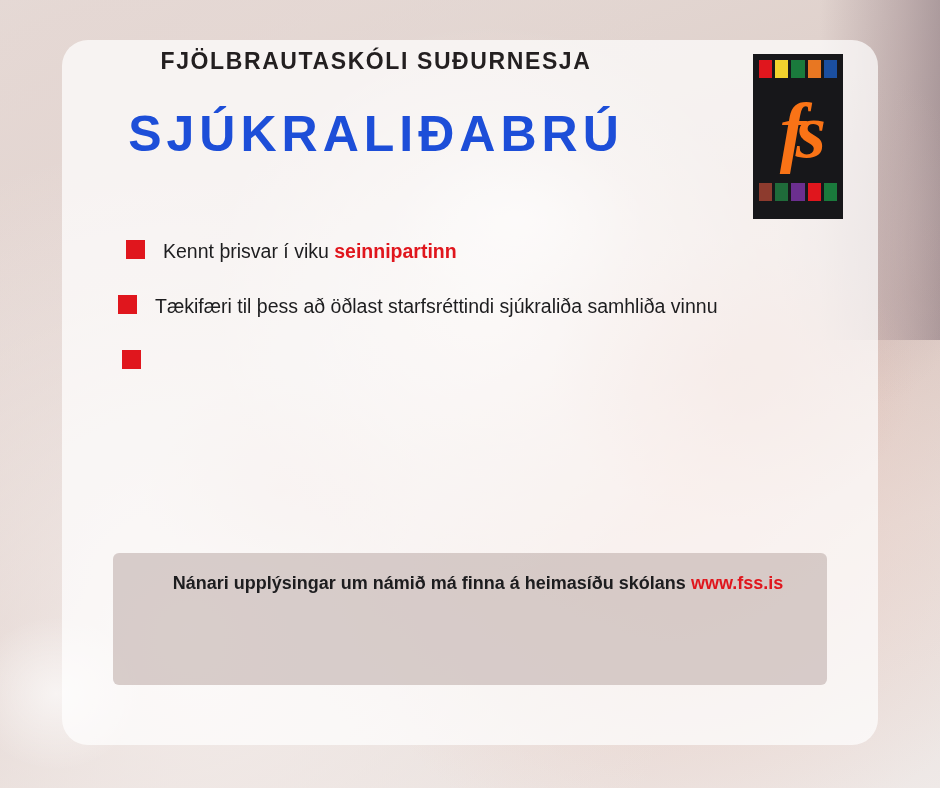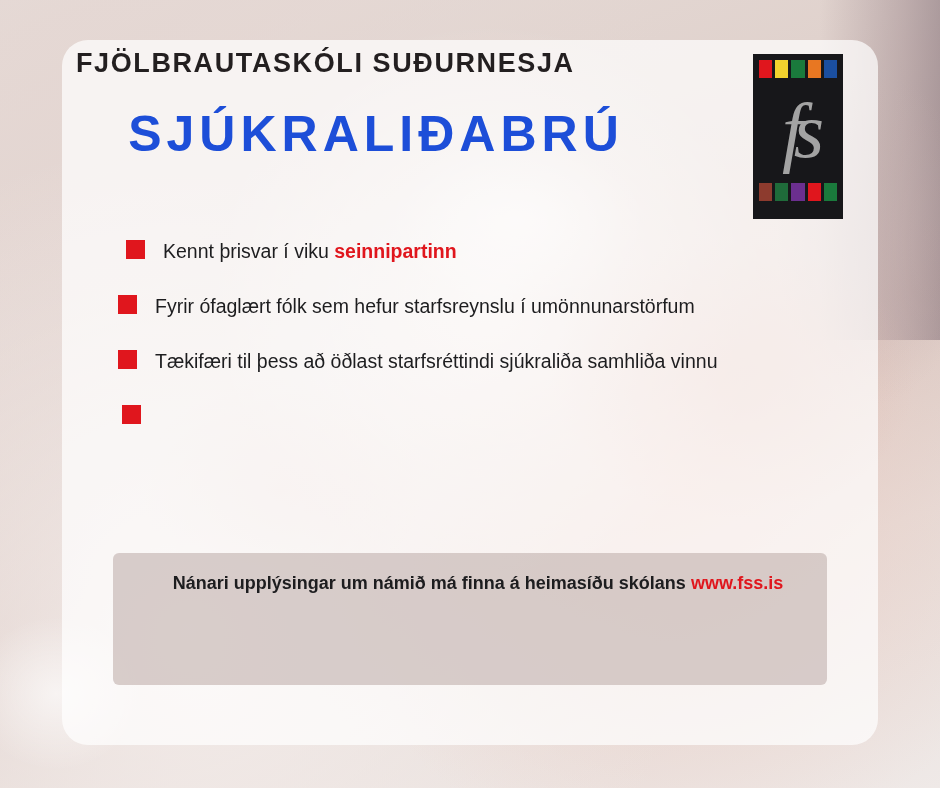--- a/index.html
+++ b/index.html
@@ -47,22 +47,22 @@
     width: 816px; height: 705px;
     background: rgba(255,255,255,0.70);
     border-radius: 26px;
   }
 
   
   .school-name {
     position: absolute;
     left: 76px; top: 48px;
     width: 600px;
-    text-align: left;
-    font-size: 27px;
+    text-align: center;
+    font-size: 23px;
     font-weight: bold;
     letter-spacing: 1.6px;
     color: #231f20;
   }
   .program-title {
     position: absolute;
     left: 76px; top: 105px;
     width: 600px;
     text-align: center;
     font-size: 50px;
@@ -87,23 +87,23 @@
   #logo .swatch { flex: 1; }
   #logo .mono-wrap {
     height: 105px;
     display: flex;
     align-items: center;
     justify-content: center;
   }
   #logo .mono {
     font-family: "Liberation Serif", serif;
     font-size: 78px;
-    font-weight: normal;
+    font-weight: bold;
     font-style: italic;
-    color: #a3a3a3;
+    color: #f97316;
     line-height: 1;
     letter-spacing: -10px;
   }
 
   
   #bullets {
     position: absolute;
     left: 118px; top: 240px;
     width: 760px;
   }
@@ -179,24 +179,20 @@
   </div>
 </div>
 
 <div id="bullets">
   <div class="bullet-row" style="padding-left:8px">
     <div class="bullet-mark"></div>
     <div class="bullet-text"><span>Kennt þrisvar í viku </span><span class="hl">seinnipartinn</span></div>
   </div>
   <div class="bullet-row">
     <div class="bullet-mark"></div>
-    <div class="bullet-text">Fyrir ófaglært fólk sem hefur starfsreynslu í umönnunarstörfum</div>
-  </div>
-  <div class="bullet-row">
-    <div class="bullet-mark"></div>
     <div class="bullet-text">Tækifæri til þess að öðlast starfsréttindi sjúkraliða samhliða vinnu</div>
   </div>
   <div class="bullet-row" style="padding-left:4px">
     <div class="bullet-mark"></div>
   </div>
 </div>
 
 <div id="footer-box">
   <div class="footer-line">
     <span>Nánari upplýsingar um námið má finna á heimasíðu skólans </span><span class="url">www.fss.is</span>

